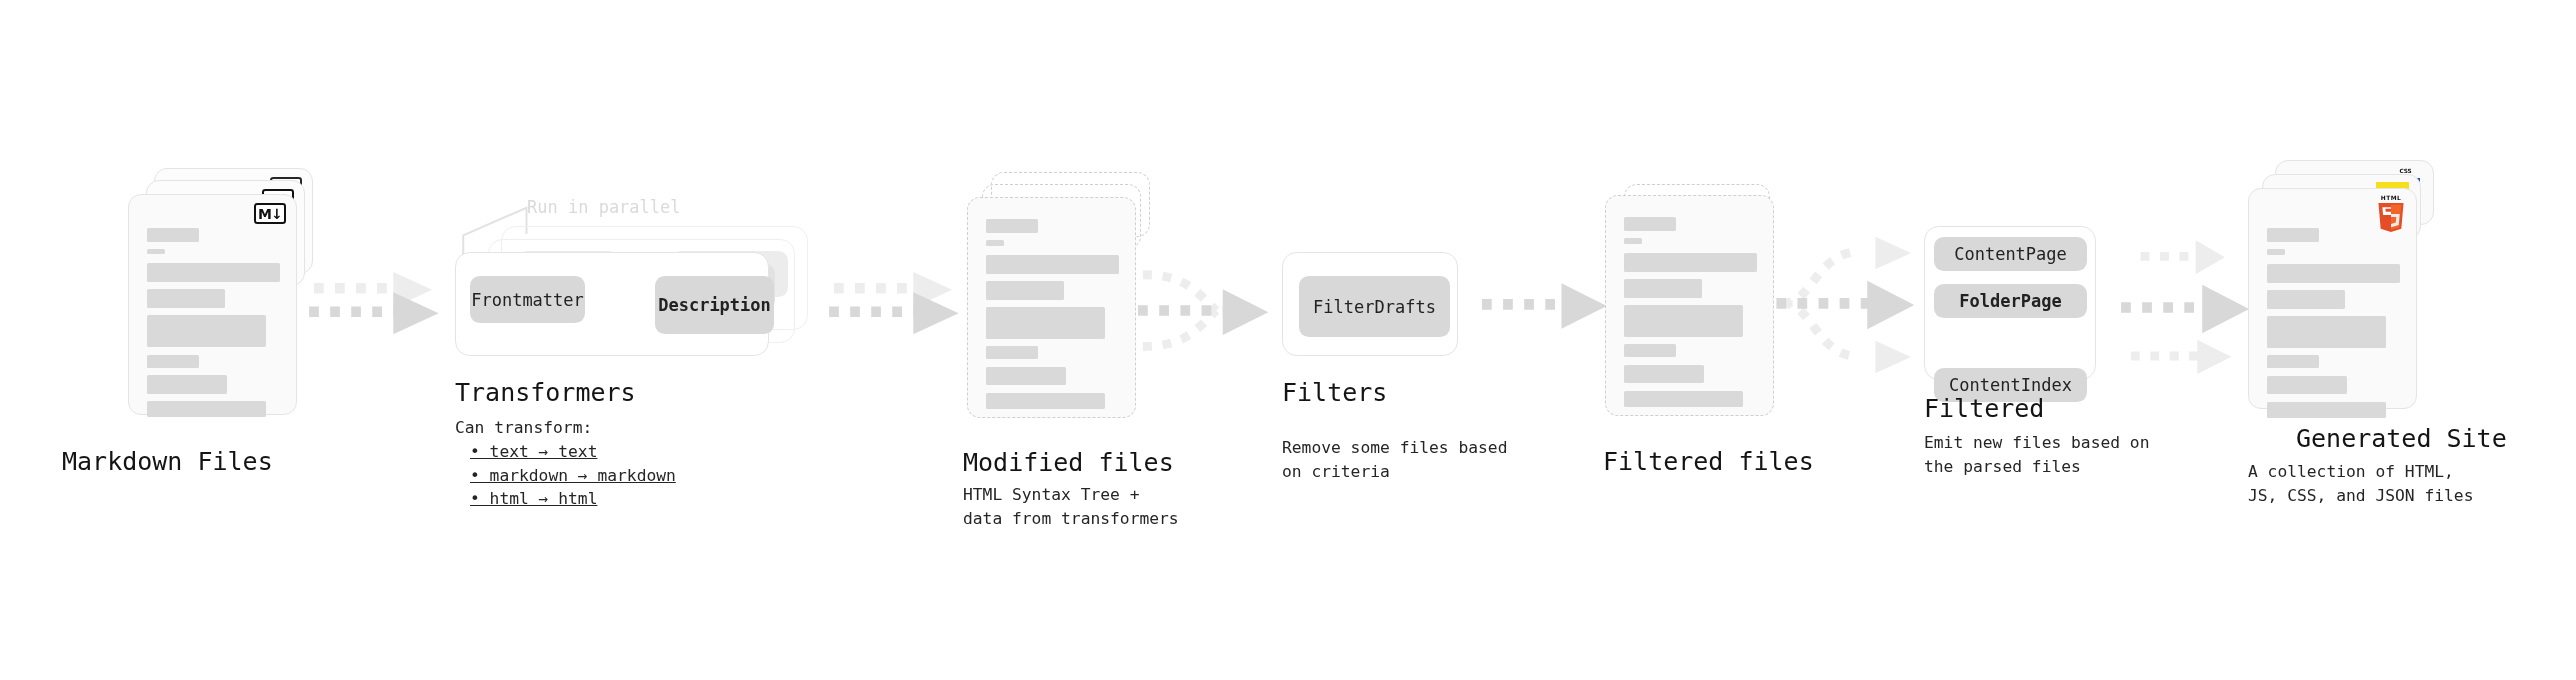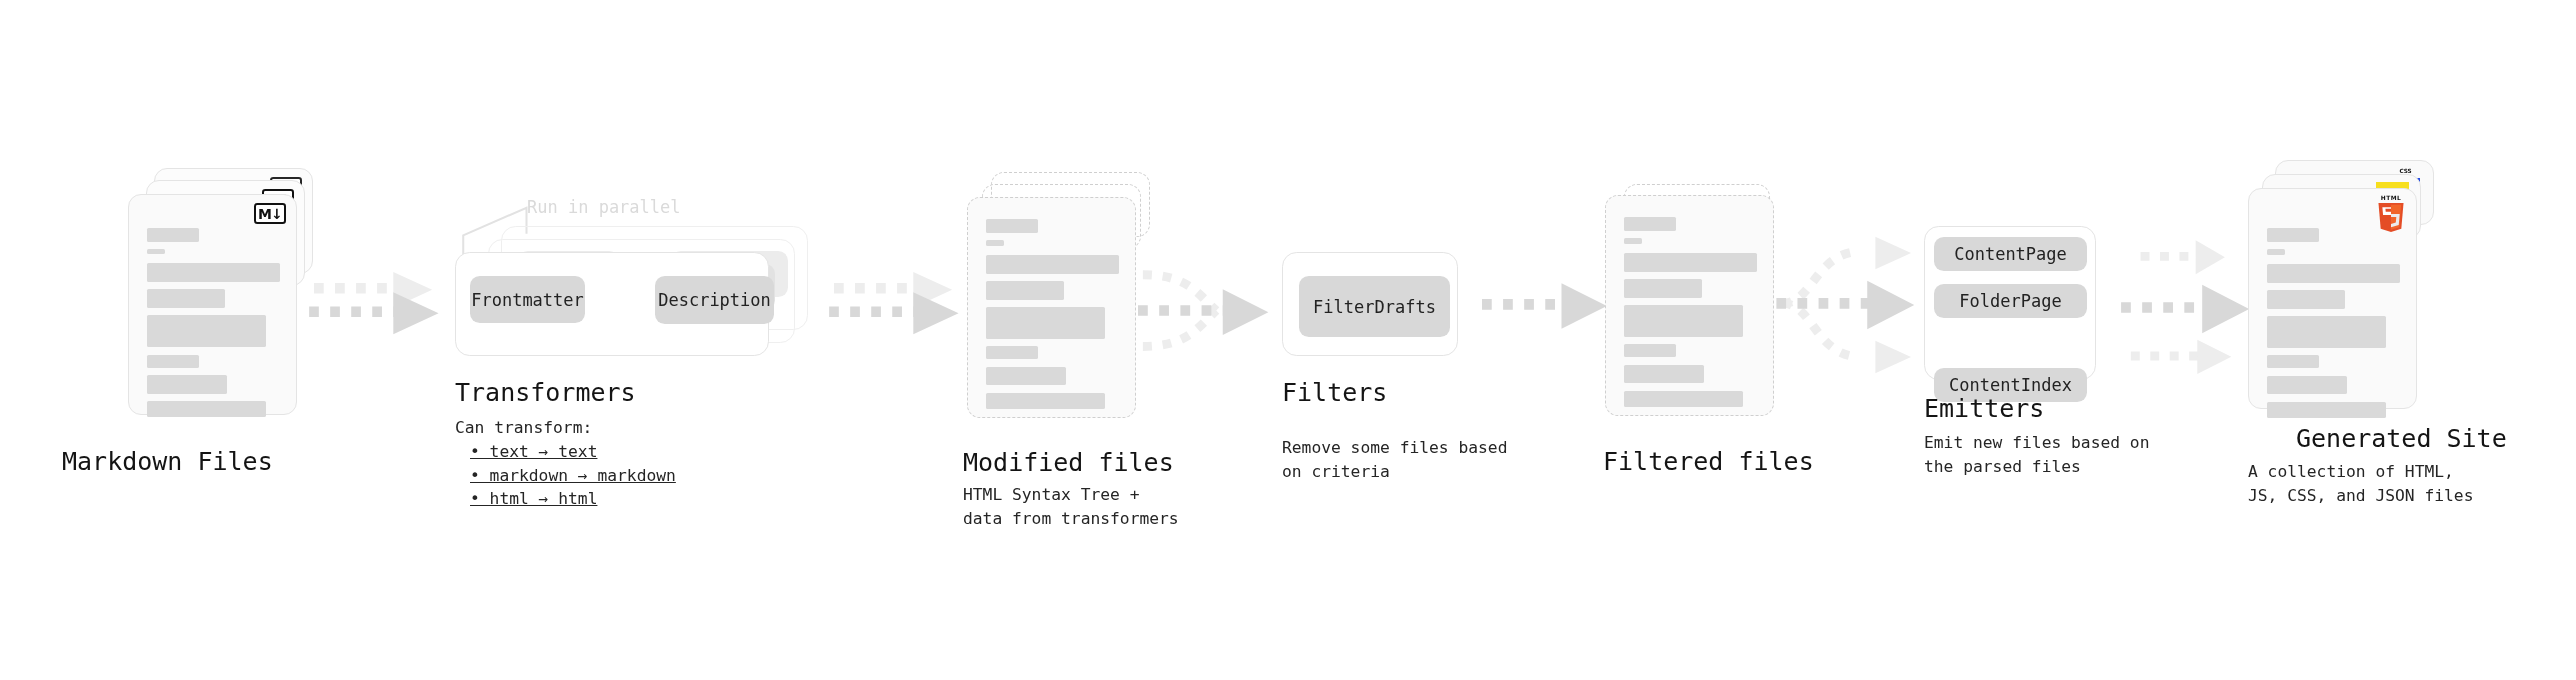--- a/index.html
+++ b/index.html
@@ -166,21 +166,21 @@
       <polygon points="54,22 70,29 54,36" fill="#e6e6e6"></polygon>
       <g stroke="#d6d6d6" stroke-width="3">
         <line x1="-16" y1="47" x2="50" y2="47"></line>
       </g>
       <polygon points="46,40 64,47 46,54" fill="#d6d6d6"></polygon>
     </svg>
 
     <div class="panel" style="left:455px;top:252px;width:314px;height:104px;">
     </div>
     <div class="chip" style="left:470px;top:276px;width:115px;height:47px;">Frontmatter</div>
-    <div class="chip" style="left:655px;top:276px;width:119px;height:48px;">Description</div>
+    <div class="chip" style="left:655px;top:276px;width:119px;height:58px;font-weight:bold;">Description</div>
 
     <div class="title" style="left:455px;top:378px;text-align:center;">Transformers</div>
     <div class="sub" style="left:455px;top:416px;">Can transform:</div>
     <div class="bullets" style="left:470px;top:440px;text-decoration:underline;">
       <div class="b">• text → text</div>
       <div class="b">• markdown → markdown</div>
       <div class="b">• html → html</div>
     </div>
   </div>
 
@@ -267,23 +267,23 @@
     <polygon points="122,134 166,154 122,174" fill="#ededed"></polygon>
     <g stroke="#d8d8d8" stroke-width="13" stroke-dasharray="12 14">
       <line x1="0" y1="88" x2="120" y2="88"></line>
     </g>
     <polygon points="112,60 170,90 112,120" fill="#d8d8d8"></polygon>
   </svg>
 
   <div class="node">
     <div class="panel" style="left:1924px;top:226px;width:172px;height:154px;"></div>
     <div class="chip" style="left:1934px;top:237px;width:153px;height:34px;">ContentPage</div>
-    <div class="chip" style="left:1934px;top:284px;width:153px;height:34px;">FolderPage</div>
+    <div class="chip" style="left:1934px;top:284px;width:153px;height:34px;font-weight:bold;">FolderPage</div>
     <div class="chip" style="left:1934px;top:332px;width:153px;height:34px;margin-top:36px;">ContentIndex</div>
-    <div class="title" style="left:1924px;top:394px;">Emitters</div>
+    <div class="title" style="left:1924px;top:394px;">Filtered</div>
     <div class="sub" style="left:1924px;top:431px;">Emit new files based on
 the parsed files</div>
   </div>
 
   <svg class="node" style="left:2113px;top:232px;" width="154" height="146" viewBox="0 0 190 180">
     <g stroke="#ededed" stroke-width="11" stroke-dasharray="11 13">
       <line x1="34" y1="30" x2="106" y2="30"></line>
     </g>
     <polygon points="102,10 138,31 102,52" fill="#ededed"></polygon>
     <g stroke="#d8d8d8" stroke-width="13" stroke-dasharray="12 14">

